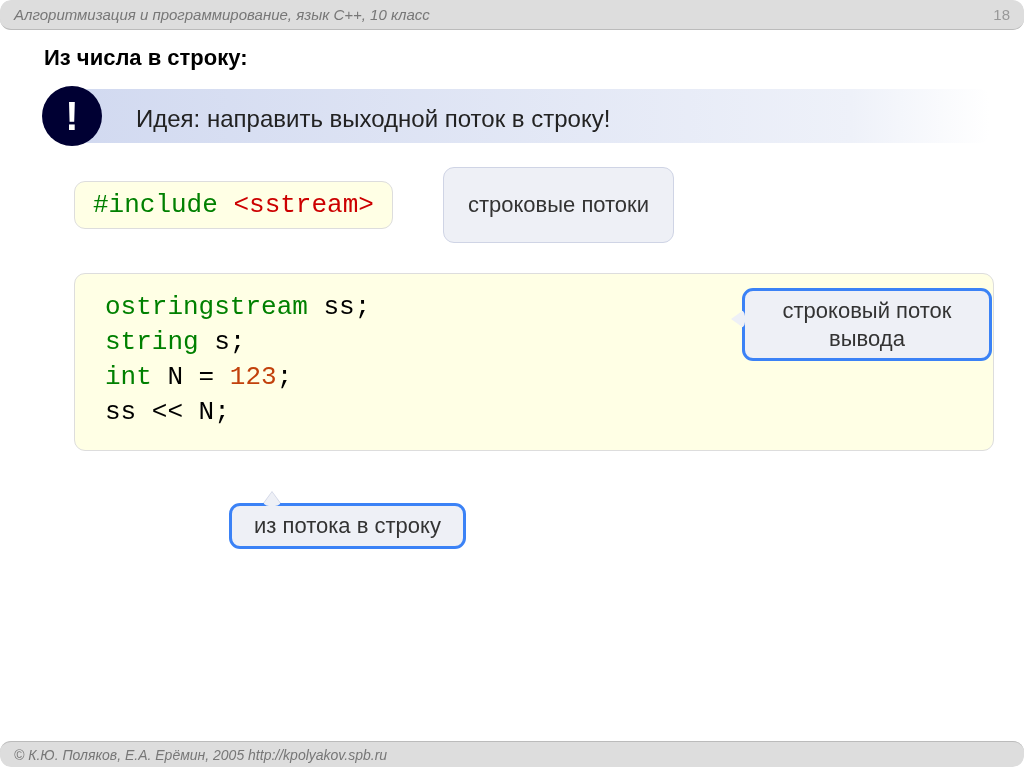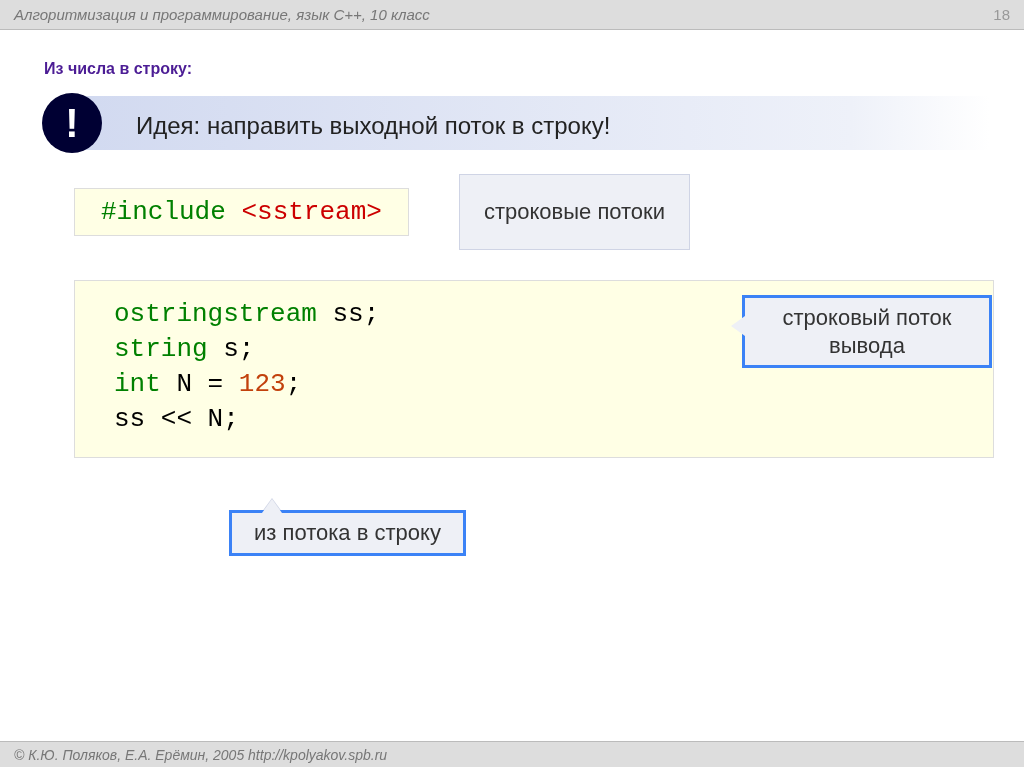--- a/index.html
+++ b/index.html
@@ -1,15 +1,15 @@
 <!DOCTYPE html>
 <html><head>
 <meta charset="utf-8">
 <style>
-  * { margin: 0; padding: 0; box-sizing: border-box; }
+  * { margin: 0; padding: 0; box-sizing: border-box; border-radius: 11px; }
   body {
     font-family: Arial, sans-serif;
     background: #fff;
     width: 1024px;
     height: 767px;
     position: relative;
     overflow: hidden;
   }
   .header-bar {
     height: 30px;
@@ -34,24 +34,24 @@
   }
   .slide-title {
     font-size: 28px;
     font-weight: bold;
     color: #222;
     padding: 6px 0 6px 4px;
     border-bottom: 2px solid #1a4b9c;
     margin-bottom: 10px;
   }
   .section-sub {
-    font-size: 16px;
+    font-size: 22px;
     font-weight: bold;
-    color: #4c1d95;
-    margin: 20px 0 18px 10px;
+    color: #000000;
+    margin: 5px 0 18px 10px;
   }
 
   .idea-row {
     position: relative;
     margin-left: 10px;
     margin-bottom: 24px;
   }
   .idea-badge {
     position: absolute;
     left: -2px;
@@ -80,21 +80,21 @@
   .include-row {
     display: flex;
     align-items: center;
     margin-left: 40px;
     margin-bottom: 30px;
     gap: 50px;
   }
   .include-code {
     background: #ffffe5;
     border: 1px solid #ddd;
-    padding: 8px 26px;
+    padding: 8px 18px;
     font-family: "Courier New", monospace;
     font-size: 26px;
   }
   .include-code .kw-green { color: #008000; }
   .include-code .kw-red { color: #cc0000; }
   .note-box {
     background: #eef0f6;
     border: 1px solid #cfd4e5;
     padding: 24px 24px;
     font-size: 22px;
@@ -103,21 +103,21 @@
     text-align: center;
   }
 
   .main-code-wrap {
     position: relative;
     margin-left: 40px;
   }
   .main-code {
     background: #ffffe5;
     border: 1px solid #ddd;
-    padding: 16px 22px 20px 39px;
+    padding: 16px 22px 20px 30px;
     font-family: "Courier New", monospace;
     font-size: 26px;
     line-height: 1.35;
     width: 920px;
   }
   .tok-green { color: #008000; }
   .tok-blue  { color: #c2410c; }
   .tok-black { color: #000; }
 
   .callout {

